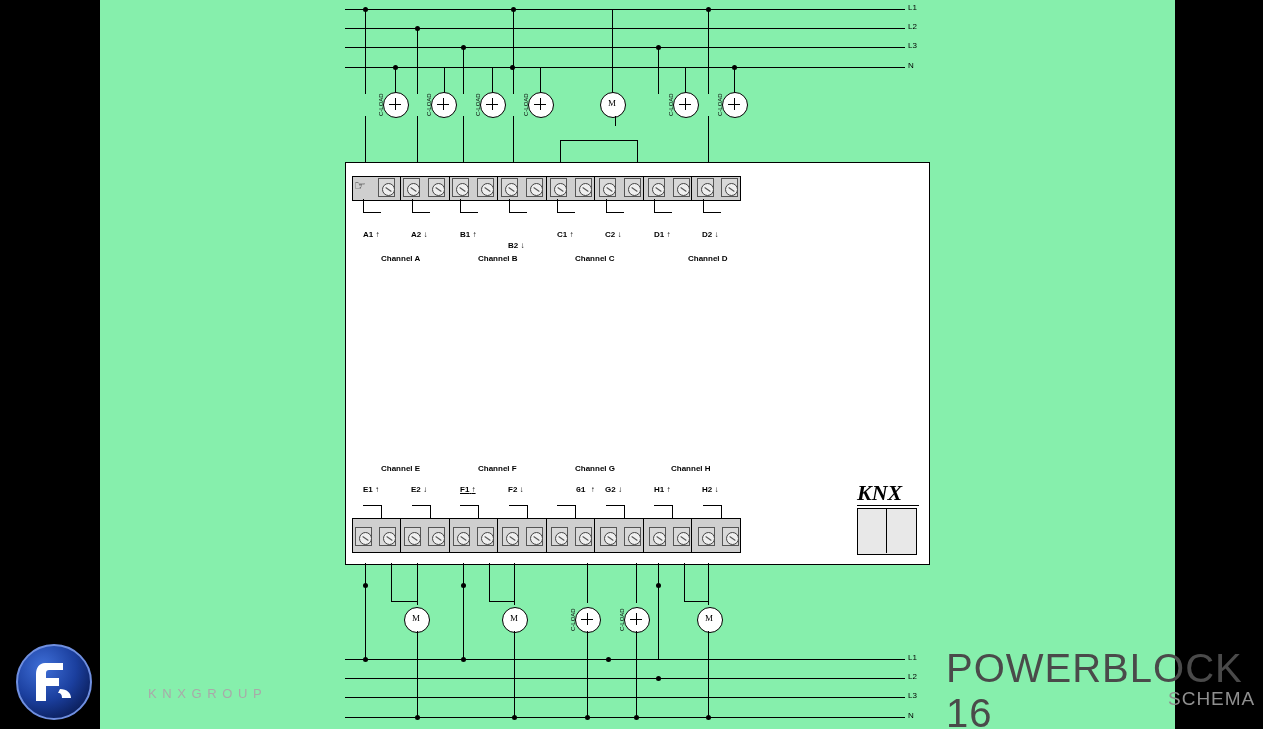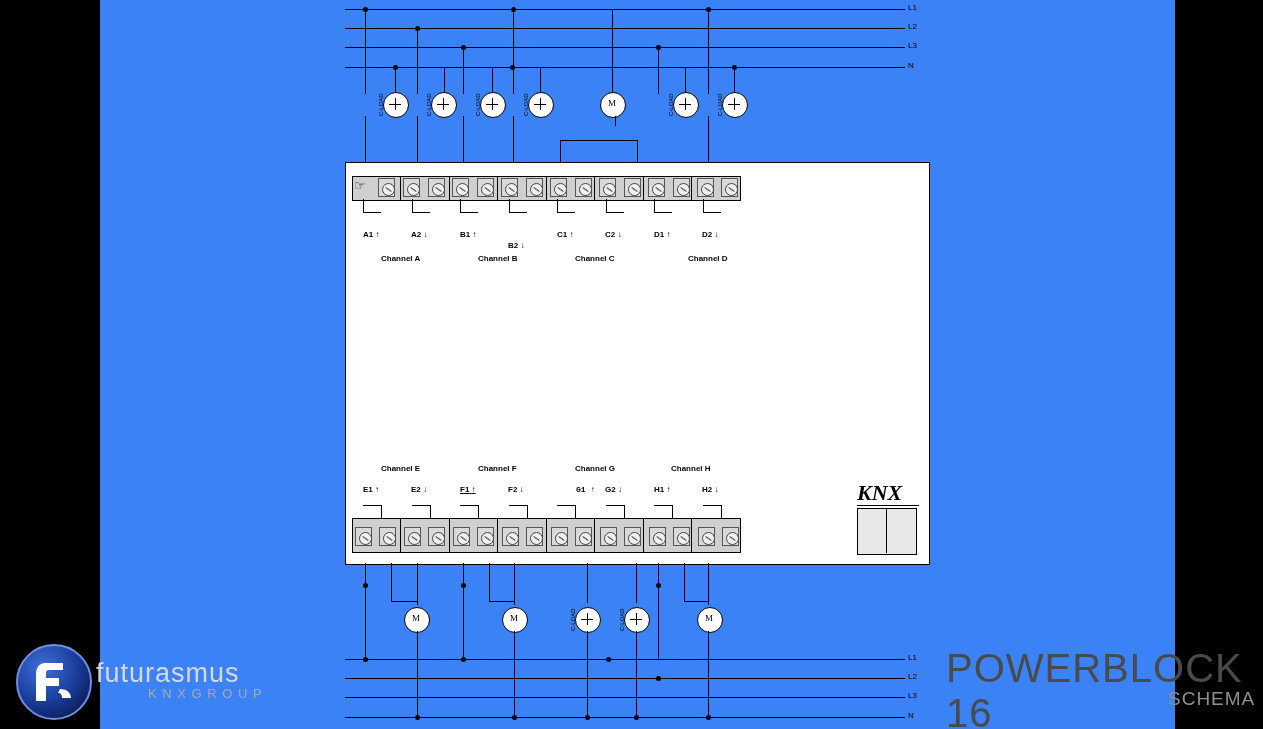--- a/index.html
+++ b/index.html
@@ -1,18 +1,18 @@
 <!DOCTYPE html>
 <html><head>
 <meta charset="utf-8">
 <style>
   html,body{margin:0;padding:0;background:#000;}
   body{width:1263px;height:729px;overflow:hidden;font-family:"Liberation Sans",sans-serif;}
   #stage{position:relative;width:1263px;height:729px;background:#000;}
-  #sheet{position:absolute;left:100px;top:0;width:1075px;height:729px;background:#3b82f6;}
+  #sheet{position:absolute;left:100px;top:0;width:1075px;height:729px;background:#86efac;}
   .lbl{position:absolute;font-size:8px;color:#000;white-space:nowrap;}
   .lbl.b{font-weight:bold;}
   .vert{position:absolute;font-size:6px;color:#000;white-space:nowrap;transform:rotate(-90deg);transform-origin:left top;}
   .wire{position:absolute;background:#000;}
   .h{height:1px;}
   .v{width:1px;}
   .dot{position:absolute;width:5px;height:5px;background:#000;border-radius:50%;}
   .circ{position:absolute;border:1px solid #000;border-radius:50%;background:#fff;}
   .term{position:absolute;width:17px;height:19px;border:1px solid #555;background:#d9d9d9;box-sizing:border-box;}
   .term .inner{position:absolute;left:3px;top:4px;width:11px;height:11px;border:1px solid #444;border-radius:50%;background:#efefef;}
@@ -417,18 +417,17 @@
           <stop offset="0%" stop-color="#3f6fd8"></stop>
           <stop offset="60%" stop-color="#1b3f9e"></stop>
           <stop offset="100%" stop-color="#0b1f5c"></stop>
         </radialGradient>
       </defs>
       <circle cx="39" cy="39" r="37" fill="url(#g1)" stroke="#6f8fe0" stroke-width="2"></circle>
       <path d="M48 20 L30 20 C24 20 21 25 21 31 L21 58 L31 58 L31 43 L44 43 L44 35 L31 35 L31 30 C31 28 32 27 34 27 L48 27 Z" fill="#ffffff"></path>
       <path d="M45 46 C52 46 56 50 56 55 L47 55 C47 52 46 50 43 50 Z" fill="#ffffff"></path>
     </svg>
   </div>
-  <div class="brand" style="left:96px;top:658px;color:#d8d8d8;font-size:27px;">futurasmus</div>
   <div class="brand2" style="left:148px;top:686px;font-size:13px;color:#a9a9a9;">K N X   G R O U P</div>
 
   <div class="brand" style="left:946px;top:646px;">POWERBLOCK 16</div>
   <div class="brand2" style="left:1168px;top:688px;">SCHEMA</div>
 </div>
 
 </body></html>

